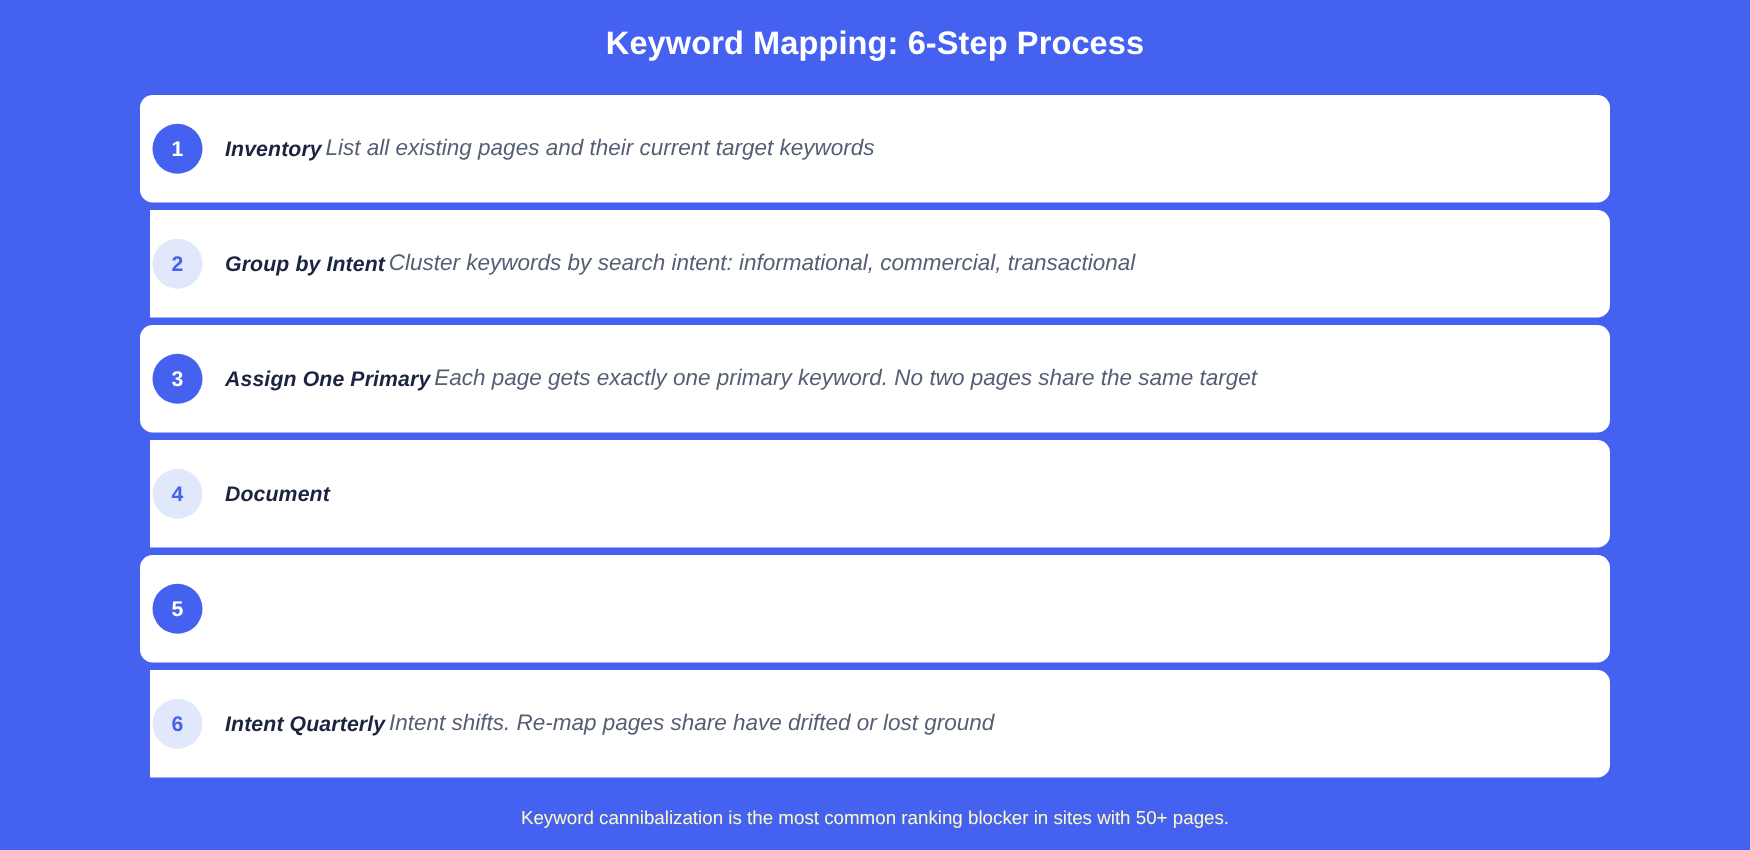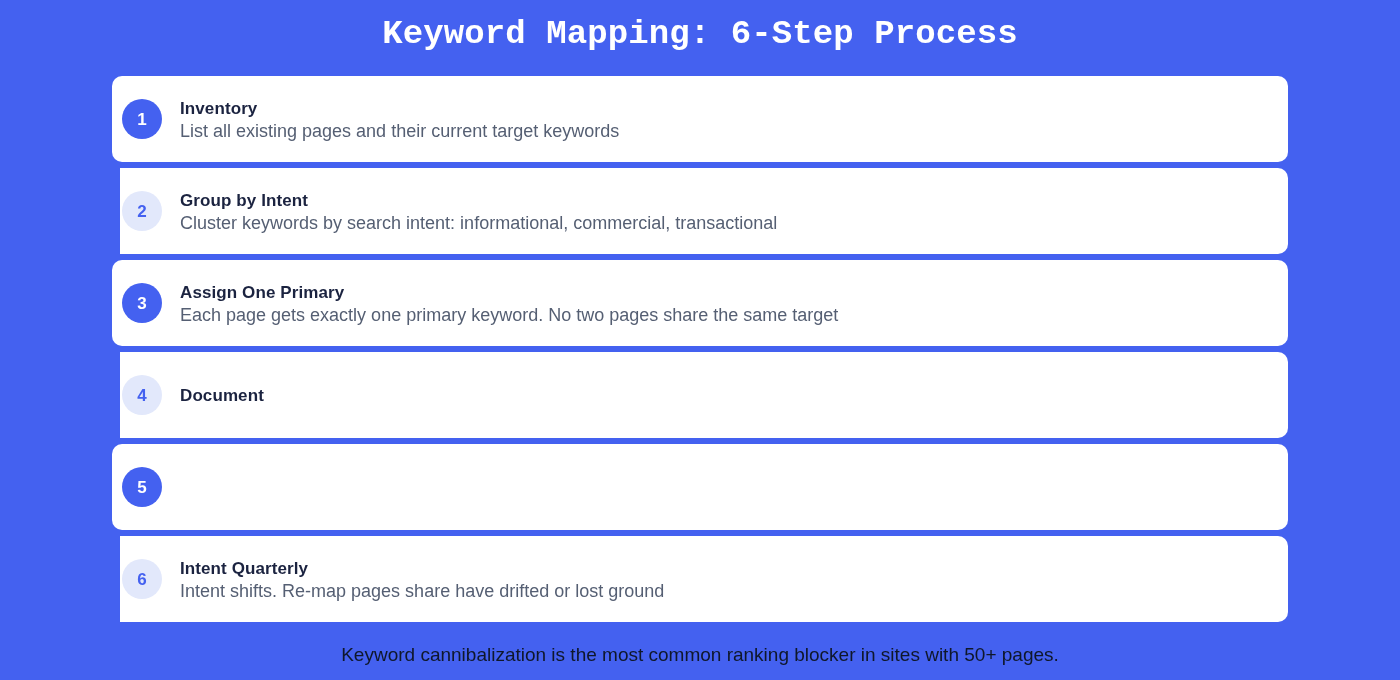--- a/index.html
+++ b/index.html
@@ -18,28 +18,27 @@
     position: relative;
     width: 1400px;
     height: 680px;
     box-sizing: border-box;
     display: flex;
     flex-direction: column;
   }
   .page-title {
     text-align: center;
     color: #ffffff;
-    font-size: 34px;
+    font-size: 26px;
     font-weight: bold;
     letter-spacing: 0.1px;
     margin: 0;
     padding-top: 18px;
     height: 46px;
     line-height: 32px;
-    font-family: Liberation Mono, monospace;
   }
   .steps {
     margin-top: 12px;
     display: flex;
     flex-direction: column;
     gap: 6px;
   }
   .step-card {
     position: relative;
     box-sizing: border-box;
@@ -77,44 +76,45 @@
     color: #ffffff;
   }
   .variant-even .badge {
     margin-left: 2px;
     background: #e2e8fb;
     color: #4461f0;
   }
   .step-text {
     margin-left: 18px;
     display: flex;
-    flex-direction: column;
+    flex-direction: row;
     justify-content: center;
     gap: 3px;
+    font-style: italic;
   }
   .step-title {
     color: #1b2340;
     font-size: 17px;
     font-weight: bold;
     line-height: 21px;
     letter-spacing: 0.1px;
   }
   .step-desc {
     color: #555f73;
     font-size: 18px;
     line-height: 18px;
   }
   .footnote {
     position: absolute;
     left: 0;
     right: 0;
     bottom: 16px;
     text-align: center;
-    color: #0f172a;
-    font-size: 19px;
+    color: #fef9c3;
+    font-size: 15px;
     line-height: 18px;
   }
 </style>
 </head>
 <body>
 
 <div class="page">
 
   <h1 class="page-title">Keyword Mapping: 6-Step Process</h1>
 

